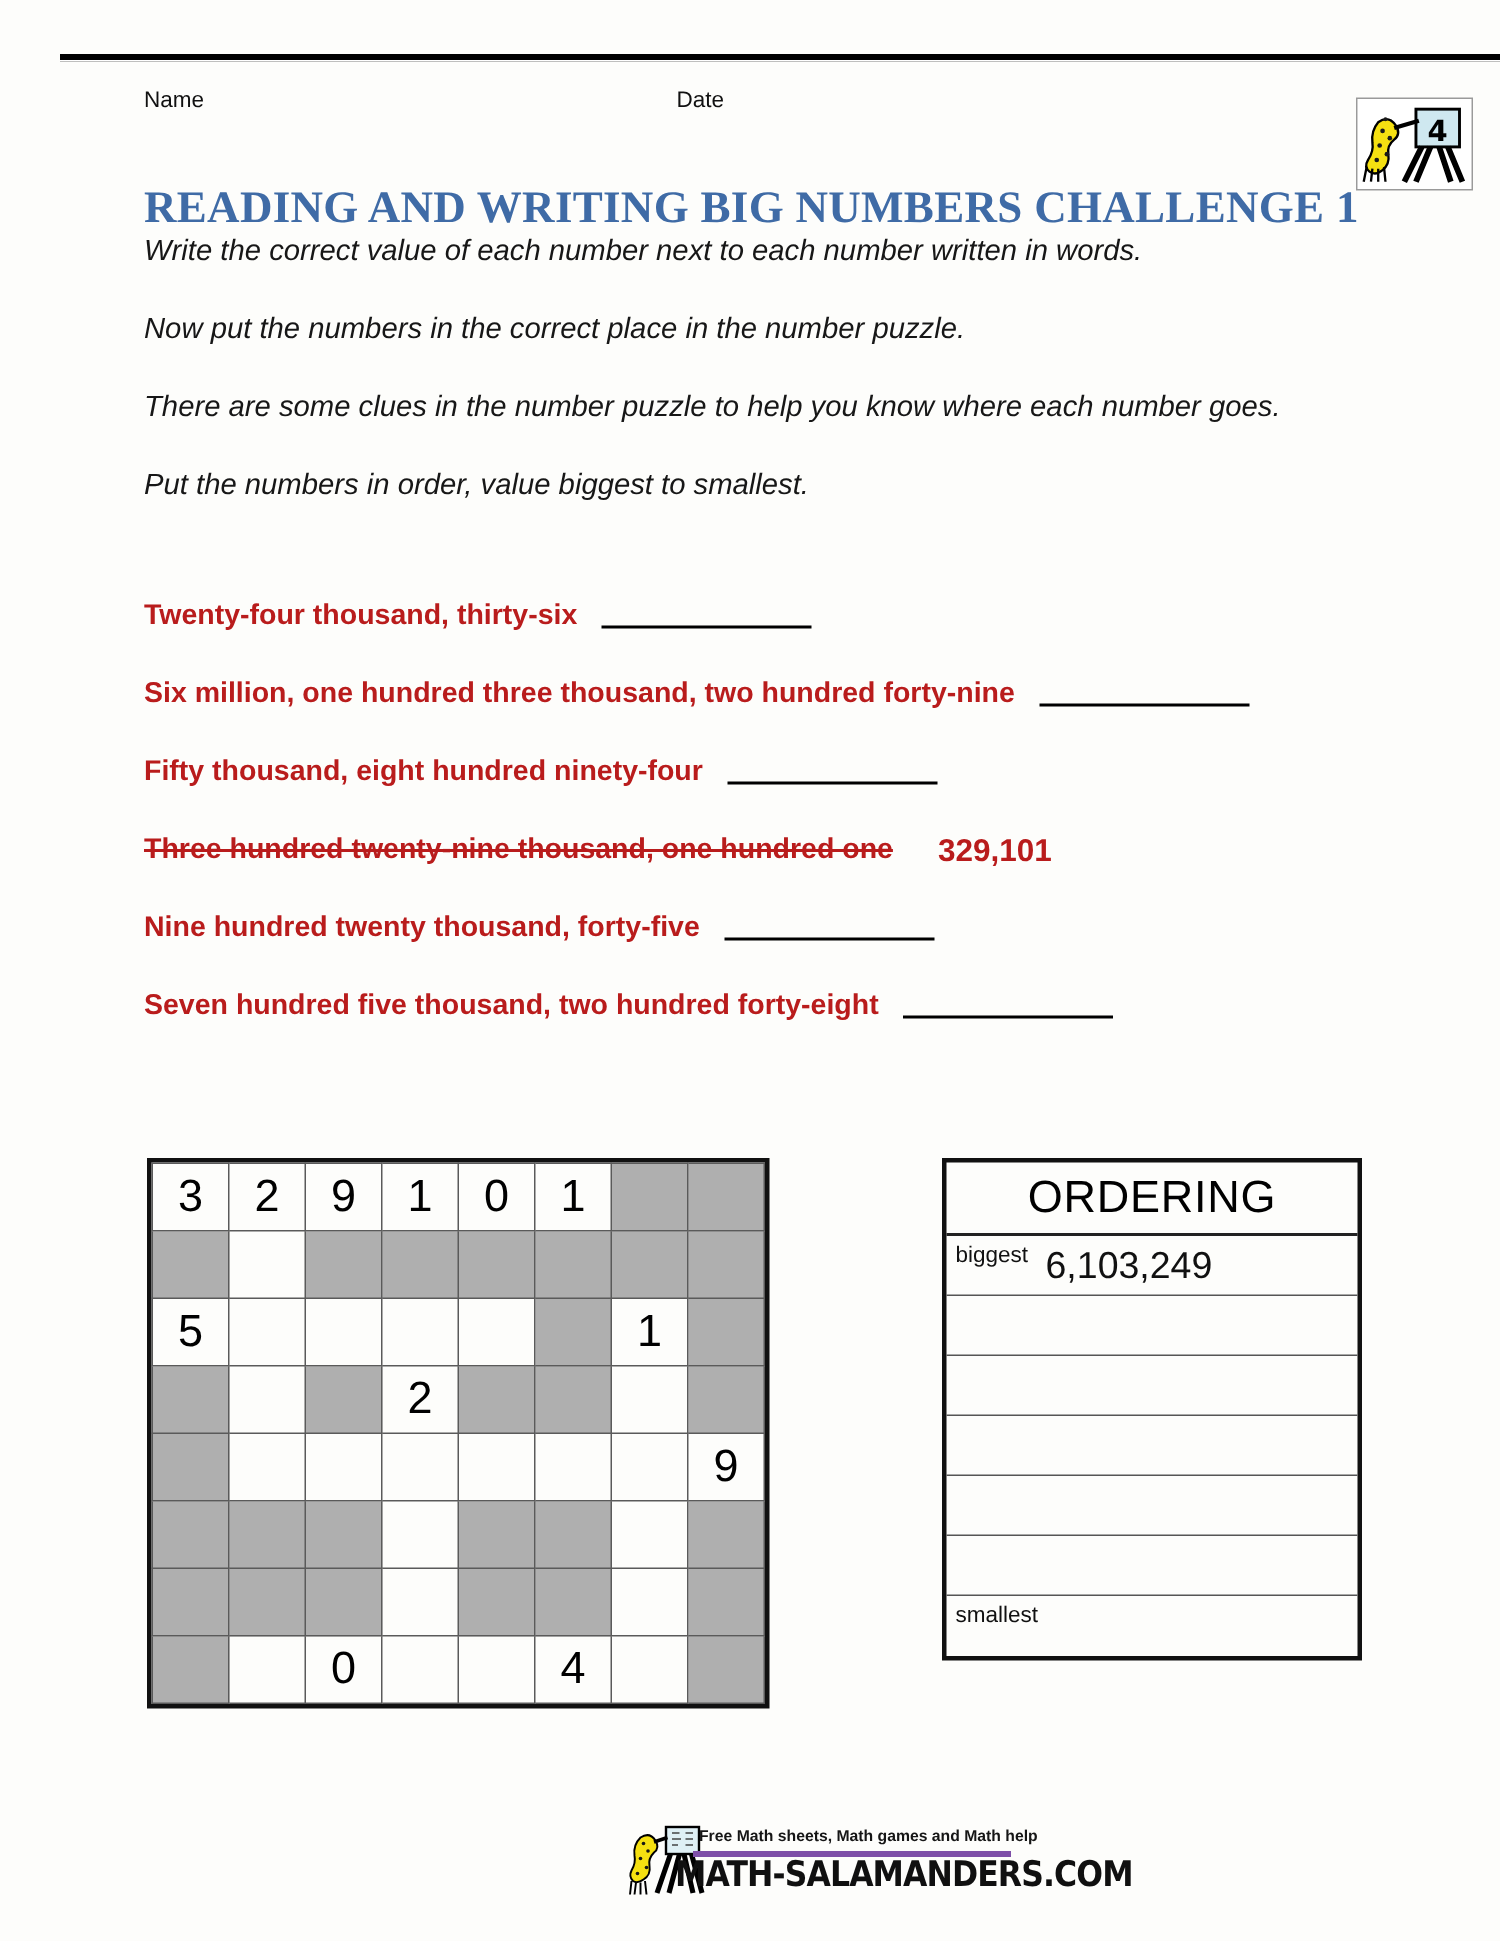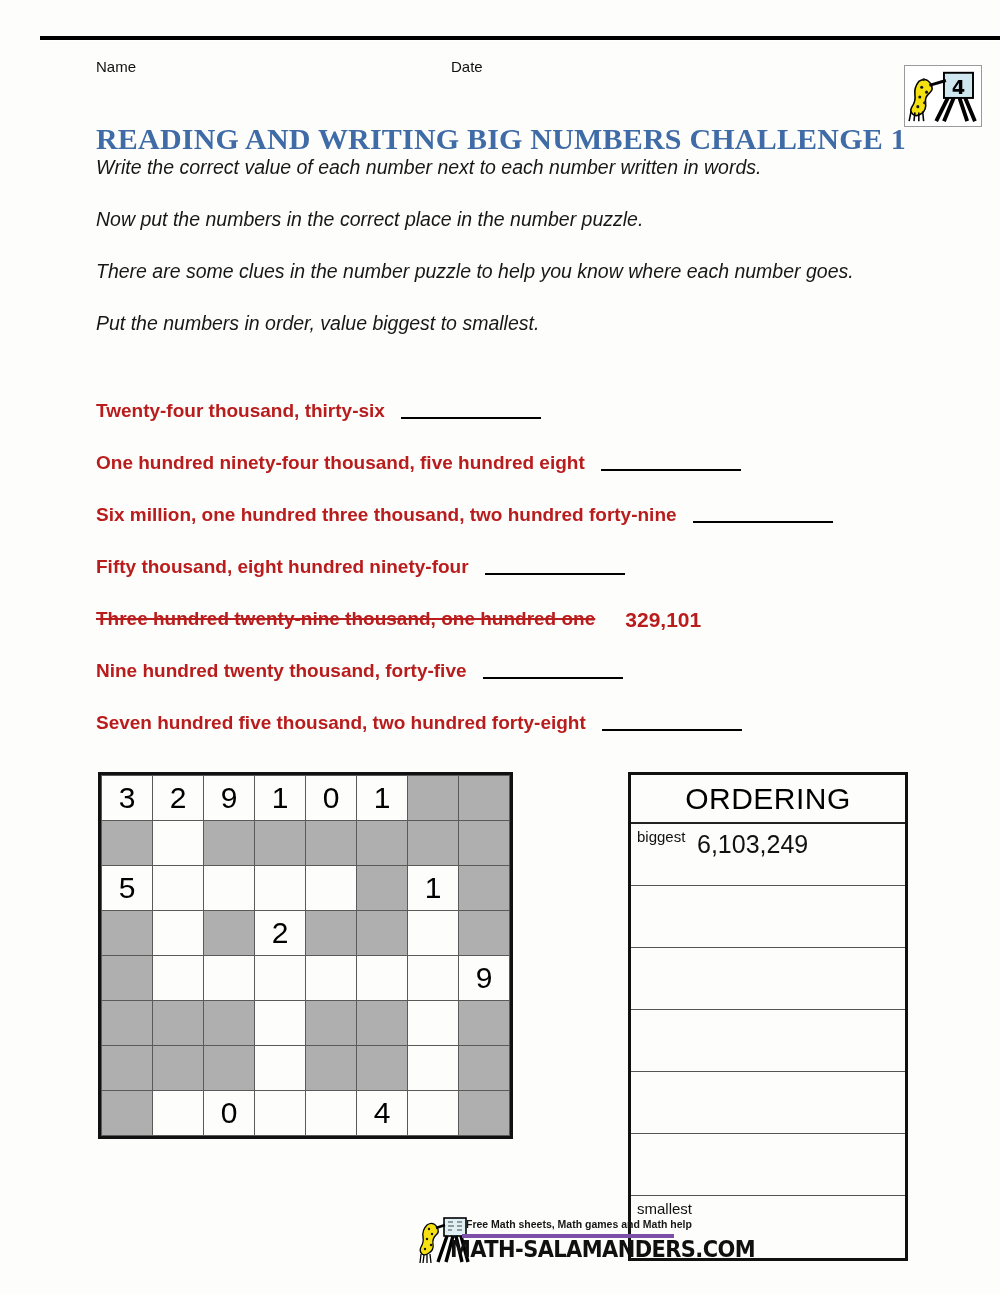--- a/index.html
+++ b/index.html
@@ -175,21 +175,21 @@
     height: 47px;
     border-bottom: 2px solid #222222;
     display: flex;
     align-items: center;
     justify-content: center;
     font-size: 30px;
     color: #000000;
     letter-spacing: 0.5px;
   }
   .ord-row {
-    height: 62px;
+    height: 40px;
     border-bottom: 1.5px solid #555555;
     position: relative;
     box-sizing: border-box;
     text-align: center;
   }
   .ord-row:last-child {
     border-bottom: none;
   }
   .ord-tag {
     position: absolute;
@@ -304,24 +304,20 @@
     <p>Put the numbers in order, value biggest to smallest.</p>
   </div>
 
   <div class="questions">
 
     <div class="q-row">
       <span class="q-text">Twenty-four thousand, thirty-six</span>
       <span class="q-blank"></span>
     </div>
 
-    <div class="q-row">
-      <span class="q-text">One hundred ninety-four thousand, five hundred eight</span>
-      <span class="q-blank"></span>
-    </div>
 
     <div class="q-row">
       <span class="q-text">Six million, one hundred three thousand, two hundred forty-nine</span>
       <span class="q-blank"></span>
     </div>
 
     <div class="q-row">
       <span class="q-text">Fifty thousand, eight hundred ninety-four</span>
       <span class="q-blank"></span>
     </div>

